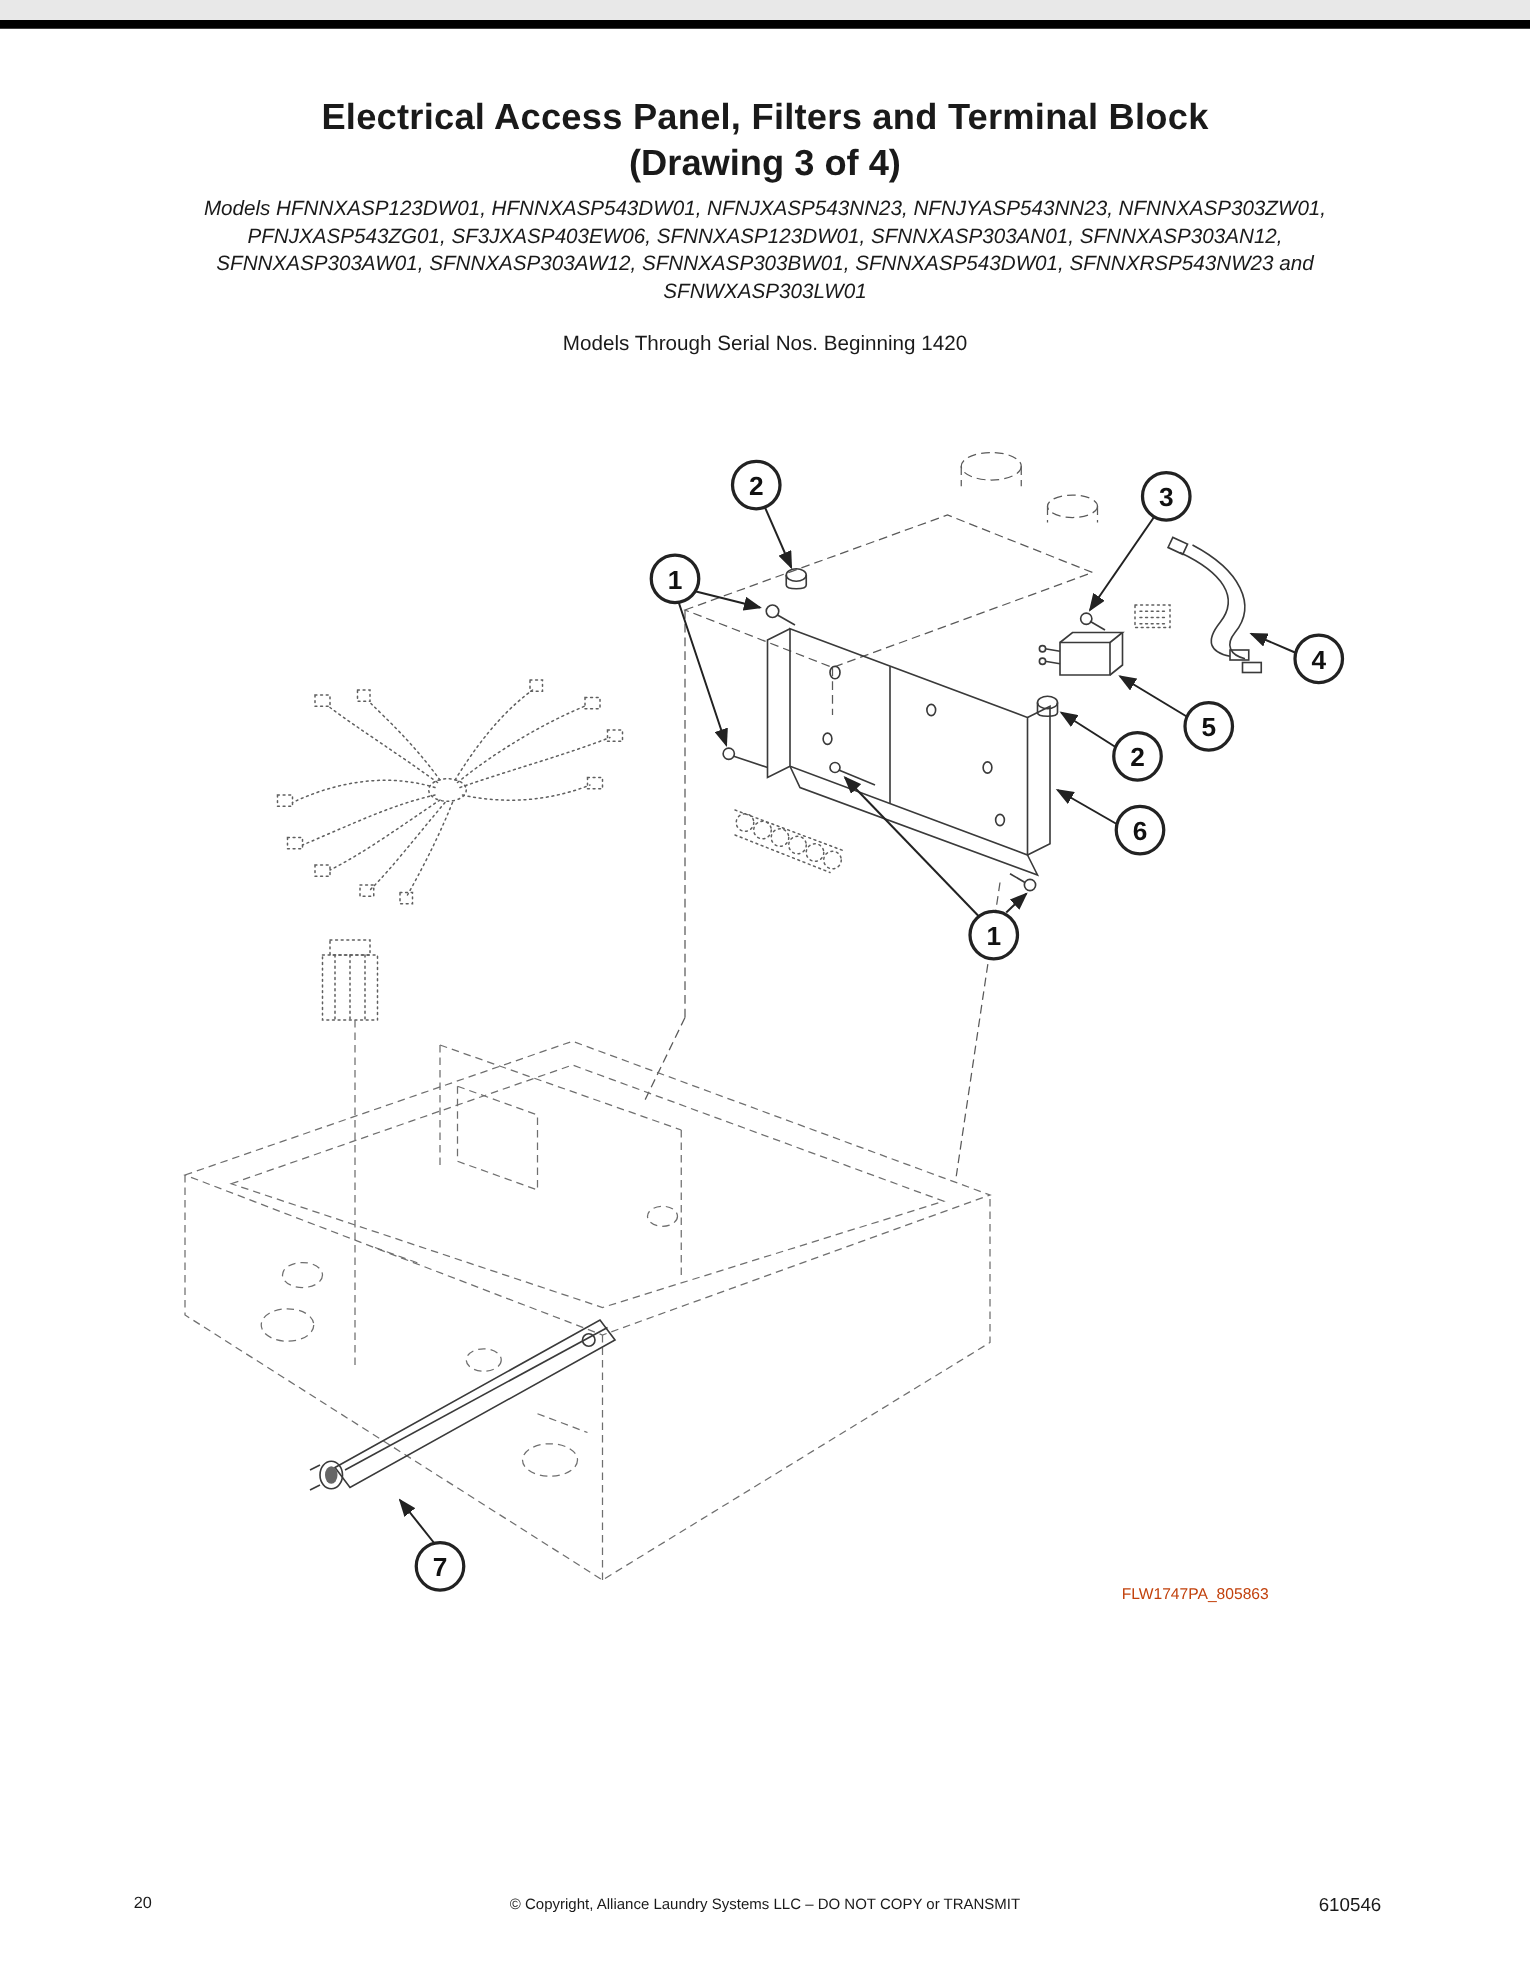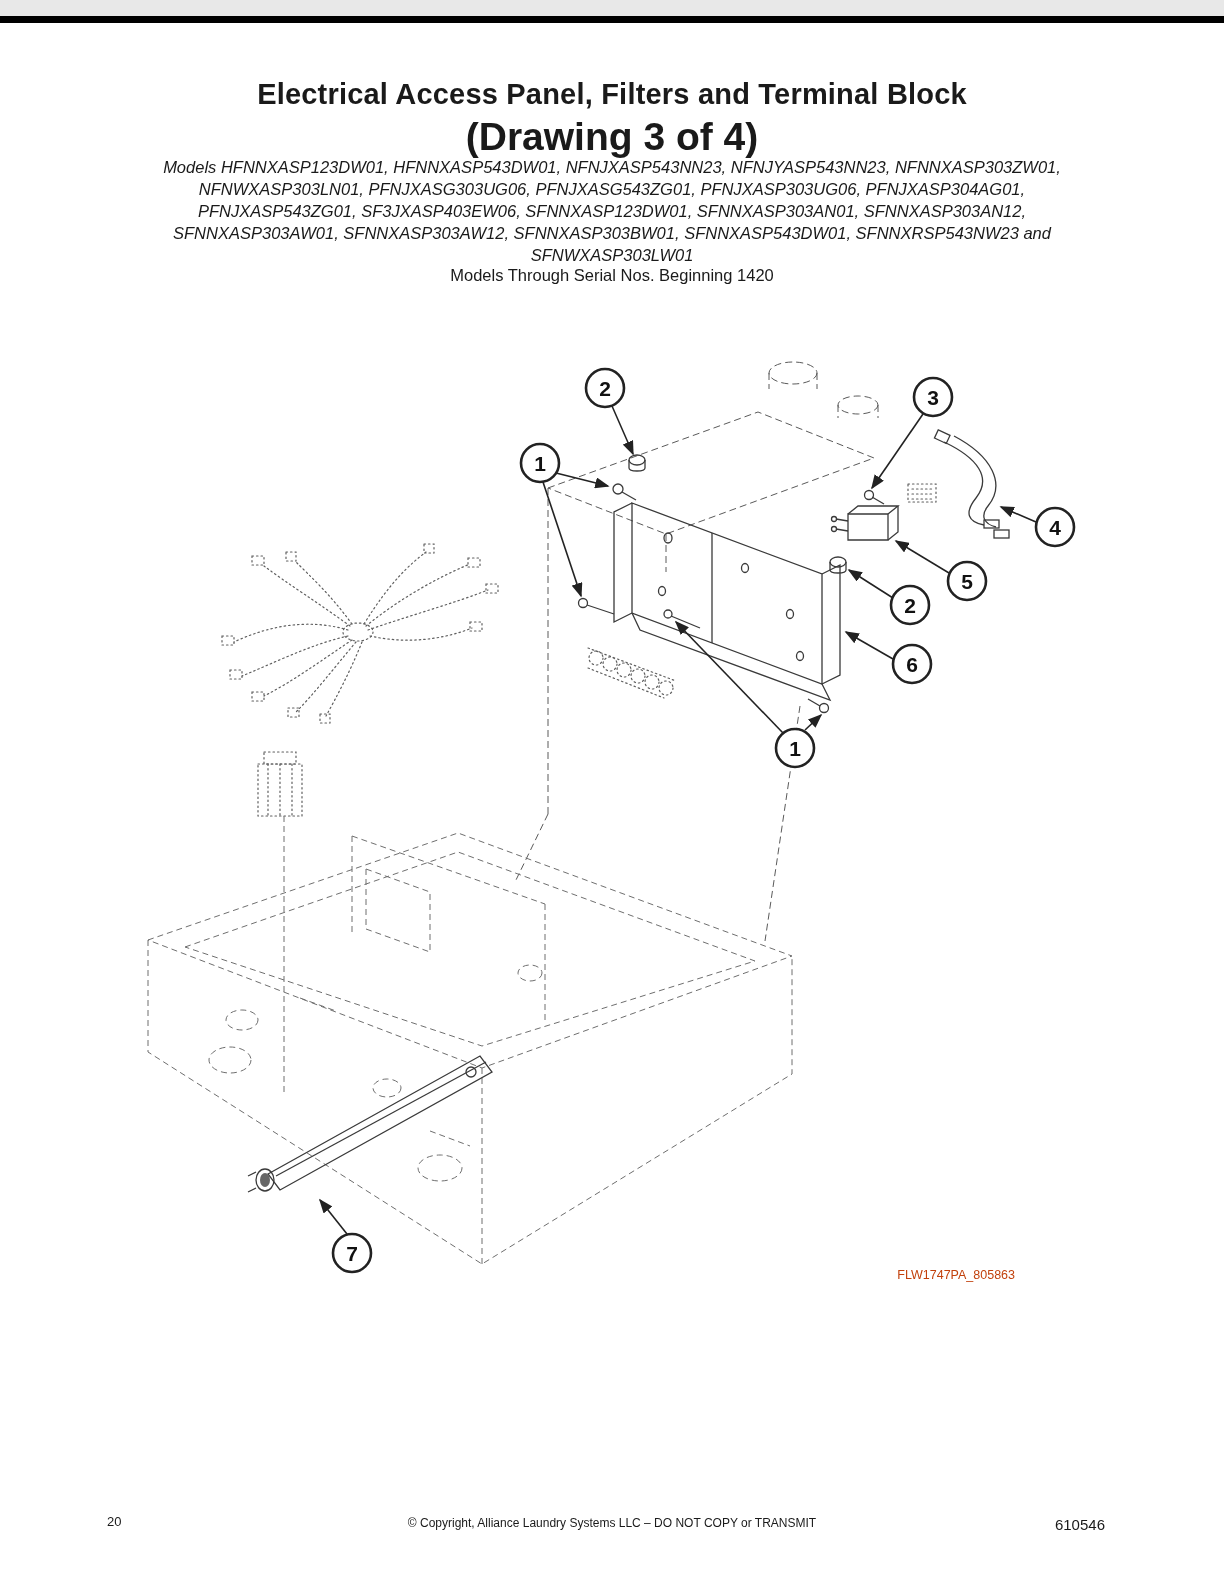--- a/index.html
+++ b/index.html
@@ -14,21 +14,21 @@
   }
   .top-rule{
     position:absolute;left:0;top:0;width:100%;height:7px;background:#000;
   }
   .title-line1{
     position:absolute;top:62px;left:0;width:100%;
     text-align:center;font-size:29px;font-weight:bold;letter-spacing:.2px;
   }
   .title-line2{
     position:absolute;top:99px;left:0;width:100%;
-    text-align:center;font-size:39px;font-weight:bold;
+    text-align:center;font-size:29px;font-weight:bold;
   }
   .models{
     position:absolute;top:140px;left:92px;width:1040px;
     text-align:center;font-size:16.5px;line-height:22px;font-style:italic;
   }
   .serial-note{
     position:absolute;top:250px;left:0;width:100%;
     text-align:center;font-size:16.5px;
   }
   .figure-id{
@@ -57,21 +57,20 @@
 <body>
 
 <div class="page">
   <div class="top-rule"></div>
 
   <div class="title-line1">Electrical Access Panel, Filters and Terminal Block</div>
   <div class="title-line2">(Drawing 3 of 4)</div>
 
   <div class="models">
     <div>Models HFNNXASP123DW01, HFNNXASP543DW01, NFNJXASP543NN23, NFNJYASP543NN23, NFNNXASP303ZW01,</div>
-    <div>NFNWXASP303LN01, PFNJXASG303UG06, PFNJXASG543ZG01, PFNJXASP303UG06, PFNJXASP304AG01,</div>
     <div>PFNJXASP543ZG01, SF3JXASP403EW06, SFNNXASP123DW01, SFNNXASP303AN01, SFNNXASP303AN12,</div>
     <div>SFNNXASP303AW01, SFNNXASP303AW12, SFNNXASP303BW01, SFNNXASP543DW01, SFNNXRSP543NW23 and</div>
     <div>SFNWXASP303LW01</div>
   </div>
 
   <div class="serial-note">Models Through Serial Nos. Beginning 1420</div>
 
   <svg class="diagram" width="1224" height="1584" viewBox="0 0 1224 1584" aria-hidden="true">
     <defs>
       <marker id="arrow" markerWidth="9" markerHeight="7" refX="8" refY="3.5" orient="auto">

